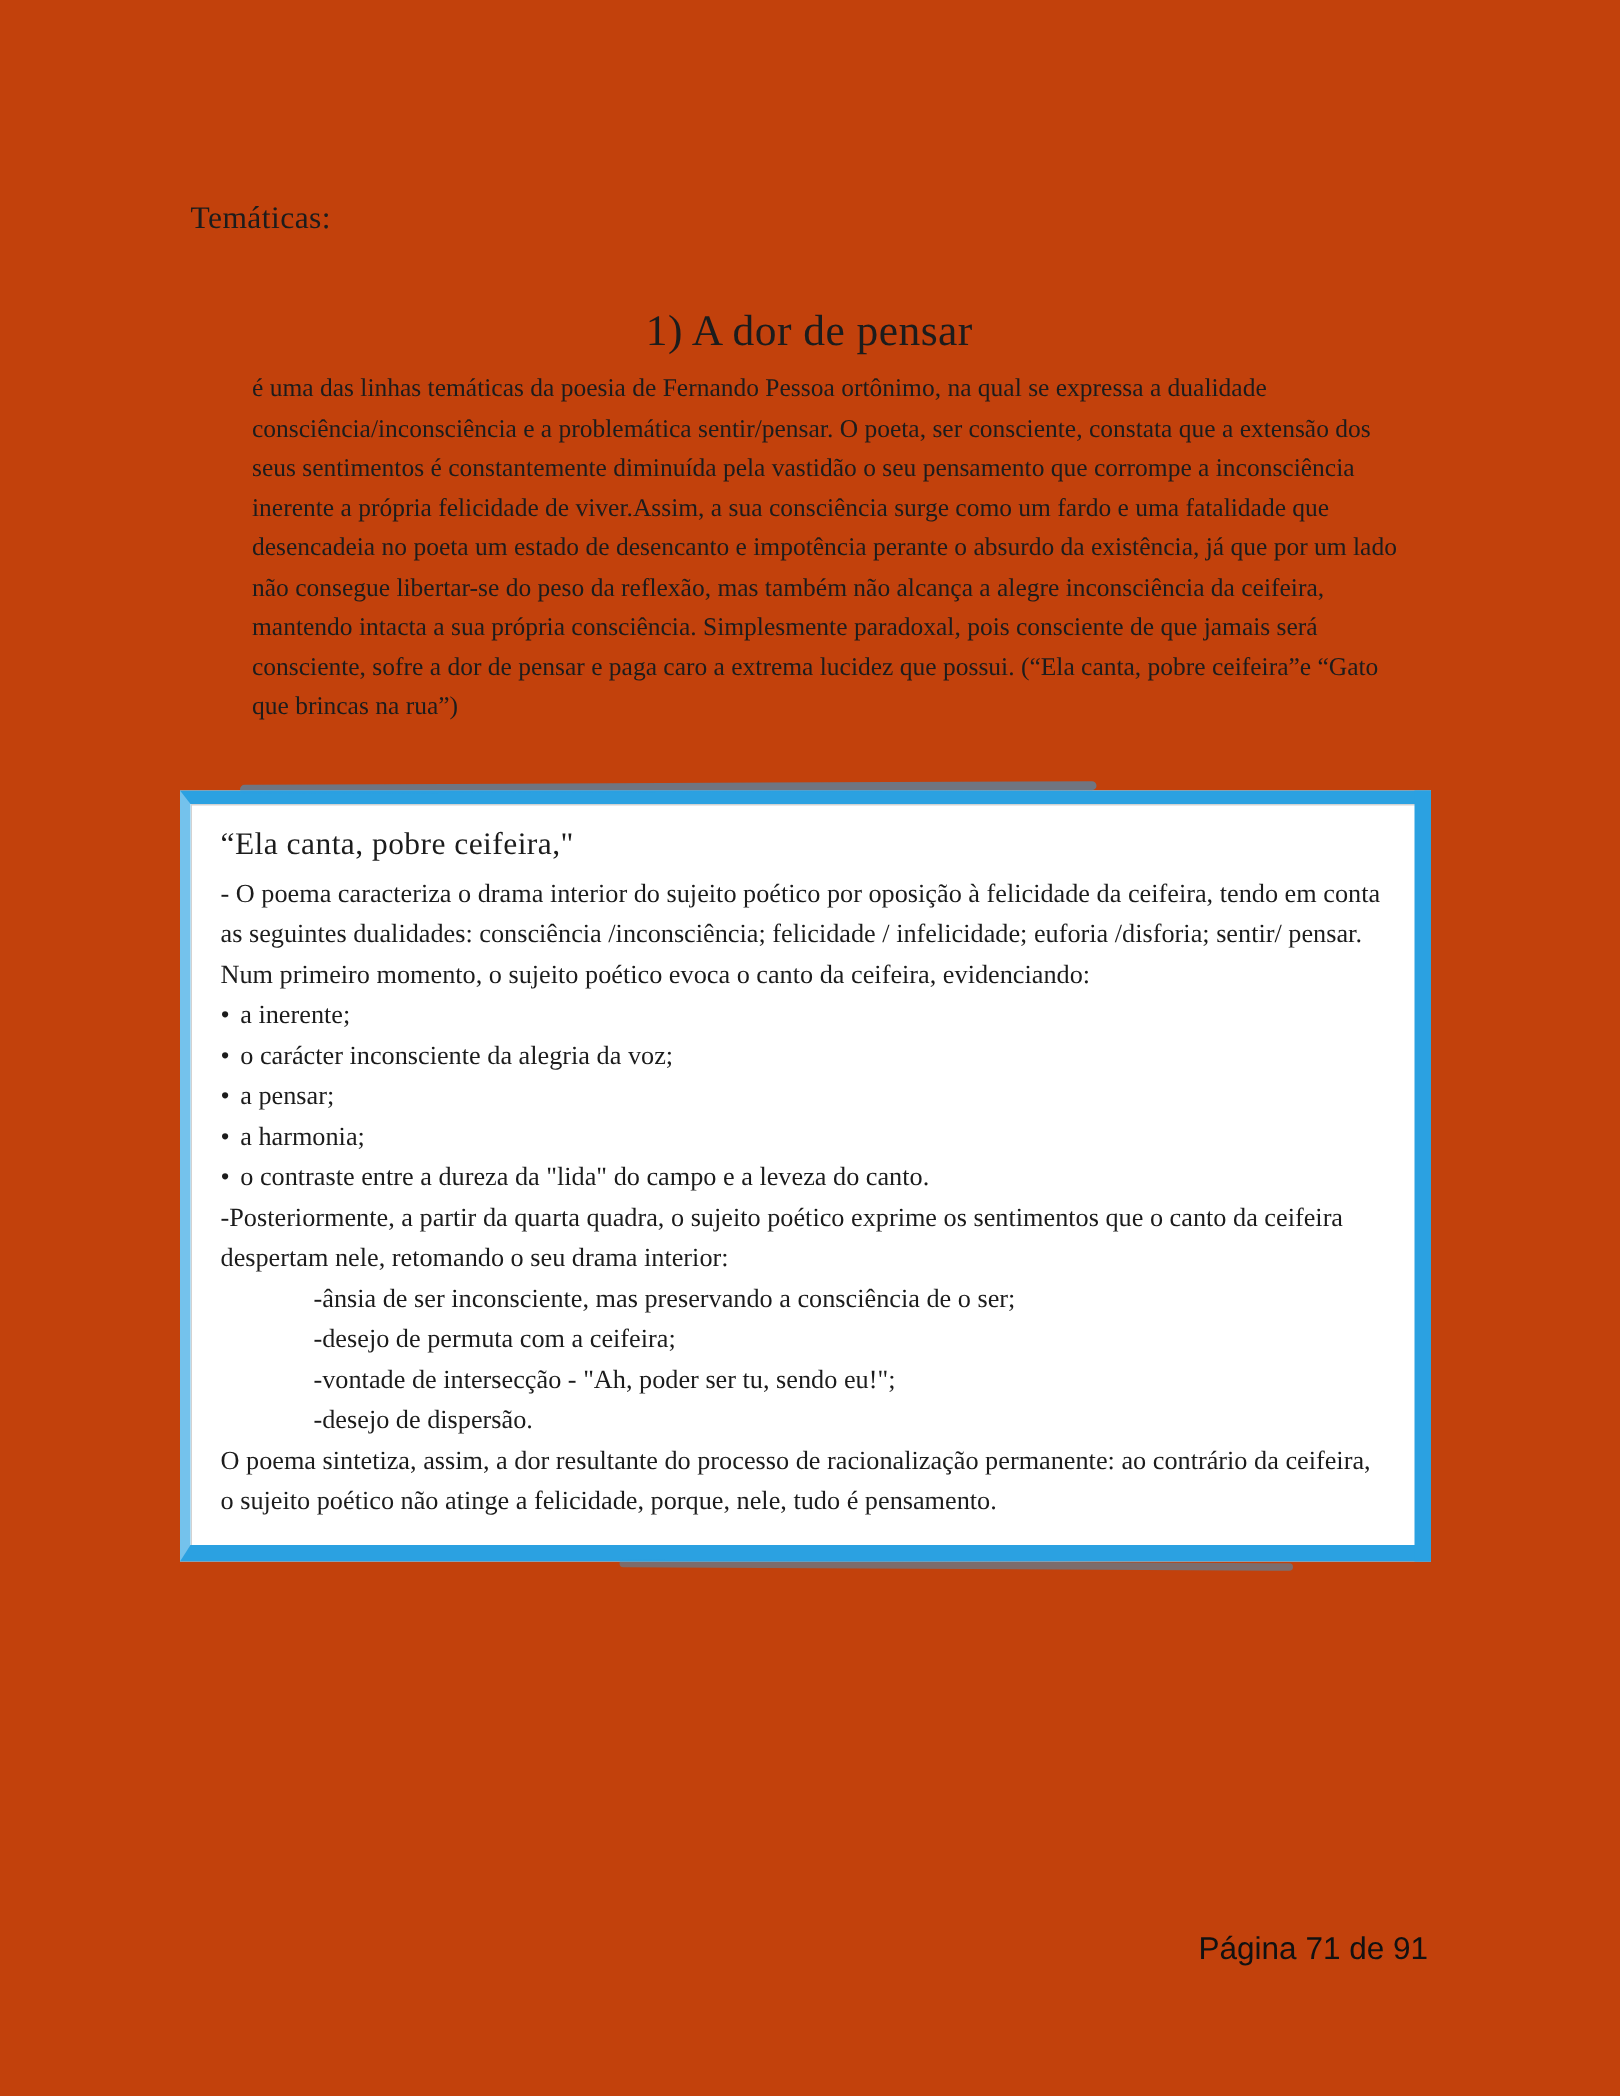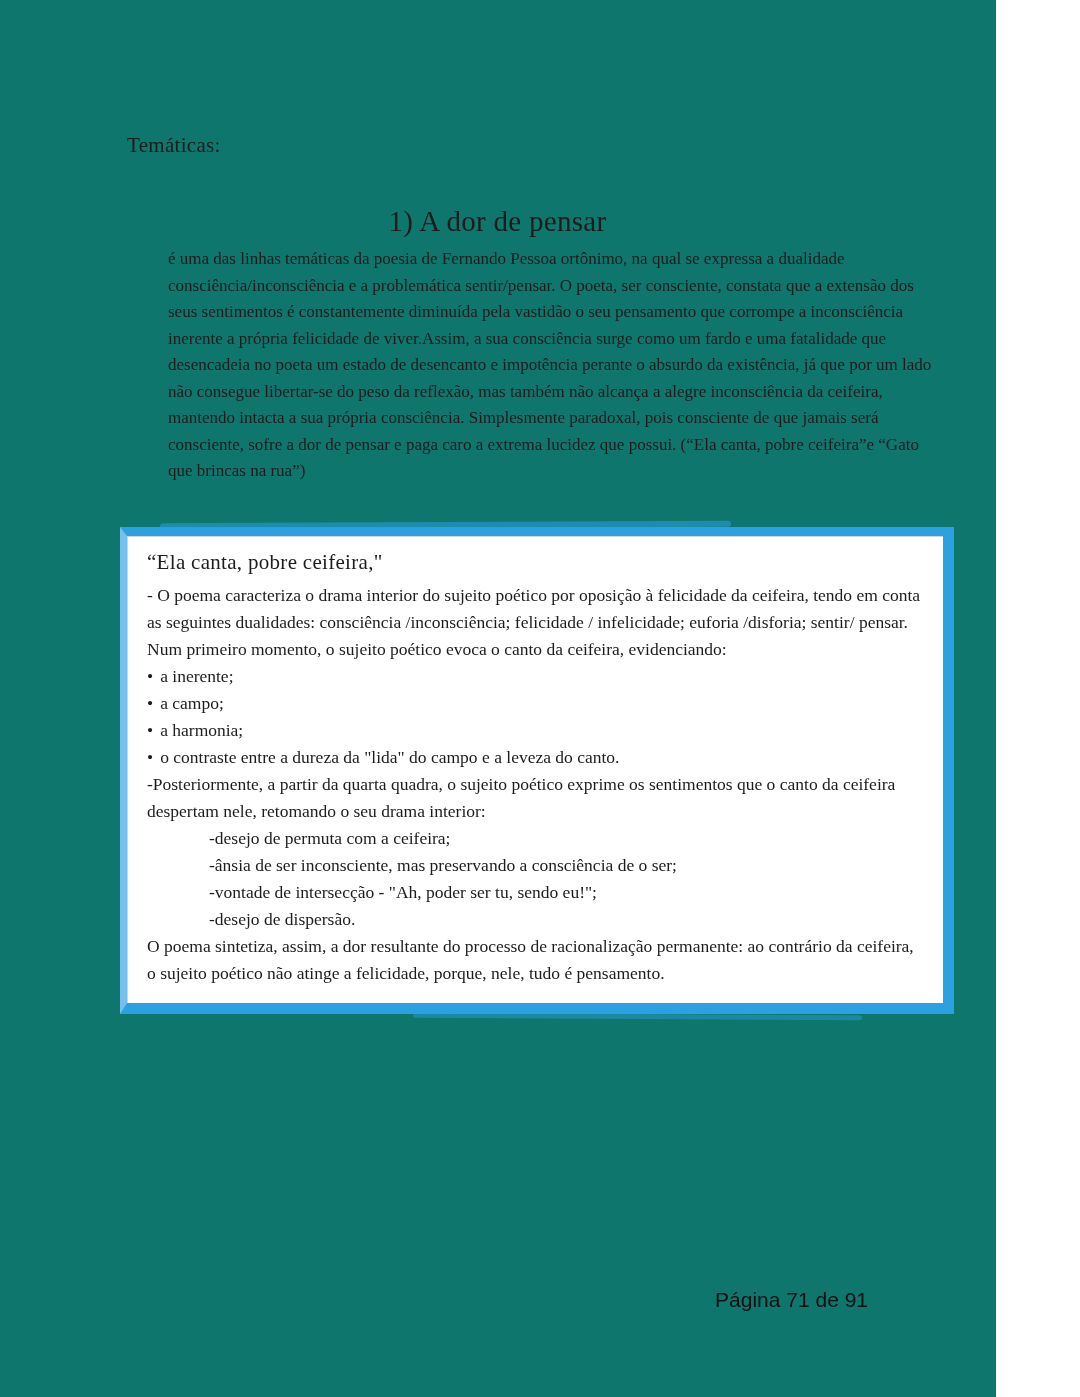--- a/index.html
+++ b/index.html
@@ -1,19 +1,19 @@
 <!DOCTYPE html>
 <html><head>
 <meta charset="utf-8">
 <style>
   html,body { margin:0; padding:0; background:#ffffff; }
   .page {
     position:relative;
-    width:996px; height:1397px;
-    background:#0f766e;
+    width:1080px; height:1397px;
+    background:#c2410c;
     font-family:"Liberation Serif", serif;
     color:#1c1c1c;
     overflow:hidden;
   }
   .content { padding:133px 128px 0 127px; }
 
   .doc-title {
     margin:0;
     font-size:21px; font-weight:normal;
     letter-spacing:0.3px;
@@ -98,30 +98,31 @@
     <p class="section-paragraph">é uma das linhas temáticas da poesia de Fernando Pessoa ortônimo, na qual se expressa a dualidade consciência/inconsciência e a problemática sentir/pensar. O poeta, ser consciente, constata que a extensão dos seus sentimentos é constantemente diminuída pela vastidão o seu pensamento que corrompe a inconsciência inerente a própria felicidade de viver.Assim, a sua consciência surge como um fardo e uma fatalidade que desencadeia no poeta um estado de desencanto e impotência perante o absurdo da existência, já que por um lado não consegue libertar-se do peso da reflexão, mas também não alcança a alegre inconsciência da ceifeira, mantendo intacta a sua própria consciência. Simplesmente paradoxal, pois consciente de que jamais será consciente, sofre a dor de pensar e paga caro a extrema lucidez que possui. (“Ela canta, pobre ceifeira”e “Gato que brincas na rua”)</p>
 
     <div class="callout">
       <div class="callout-heading">“Ela canta, pobre ceifeira,"</div>
 
       <p>- O poema caracteriza o drama interior do sujeito poético por oposição à felicidade da ceifeira, tendo em conta as seguintes dualidades: consciência /inconsciência; felicidade / infelicidade; euforia /disforia; sentir/ pensar.</p>
       <p>Num primeiro momento, o sujeito poético evoca o canto da ceifeira, evidenciando:</p>
 
       <div class="bullet-list">
         <div class="bullet-item"><span class="bullet-marker">•</span><span>a inerente;</span></div>
-        <div class="bullet-item"><span class="bullet-marker">•</span><span>a campo;</span></div>
+        <div class="bullet-item"><span class="bullet-marker">•</span><span>o carácter inconsciente da alegria da voz;</span></div>
+        <div class="bullet-item"><span class="bullet-marker">•</span><span>a pensar;</span></div>
         <div class="bullet-item"><span class="bullet-marker">•</span><span>a harmonia;</span></div>
         <div class="bullet-item"><span class="bullet-marker">•</span><span>o contraste entre a dureza da "lida" do campo e a leveza do canto.</span></div>
       </div>
 
       <p>-Posteriormente, a partir da quarta quadra, o sujeito poético exprime os sentimentos que o canto da ceifeira despertam nele, retomando o seu drama interior:</p>
 
       <div class="sub-list">
+        <div class="sub-item">-ânsia de ser inconsciente, mas preservando a consciência de o ser;</div>
         <div class="sub-item">-desejo de permuta com a ceifeira;</div>
-        <div class="sub-item">-ânsia de ser inconsciente, mas preservando a consciência de o ser;</div>
         <div class="sub-item">-vontade de intersecção - "Ah, poder ser tu, sendo eu!";</div>
         <div class="sub-item">-desejo de dispersão.</div>
       </div>
 
       <p>O poema sintetiza, assim, a dor resultante do processo de racionalização permanente: ao contrário da ceifeira, o sujeito poético não atinge a felicidade, porque, nele, tudo é pensamento.</p>
     </div>
 
   </div>
 
   <div class="page-number">Página 71 de 91</div>

